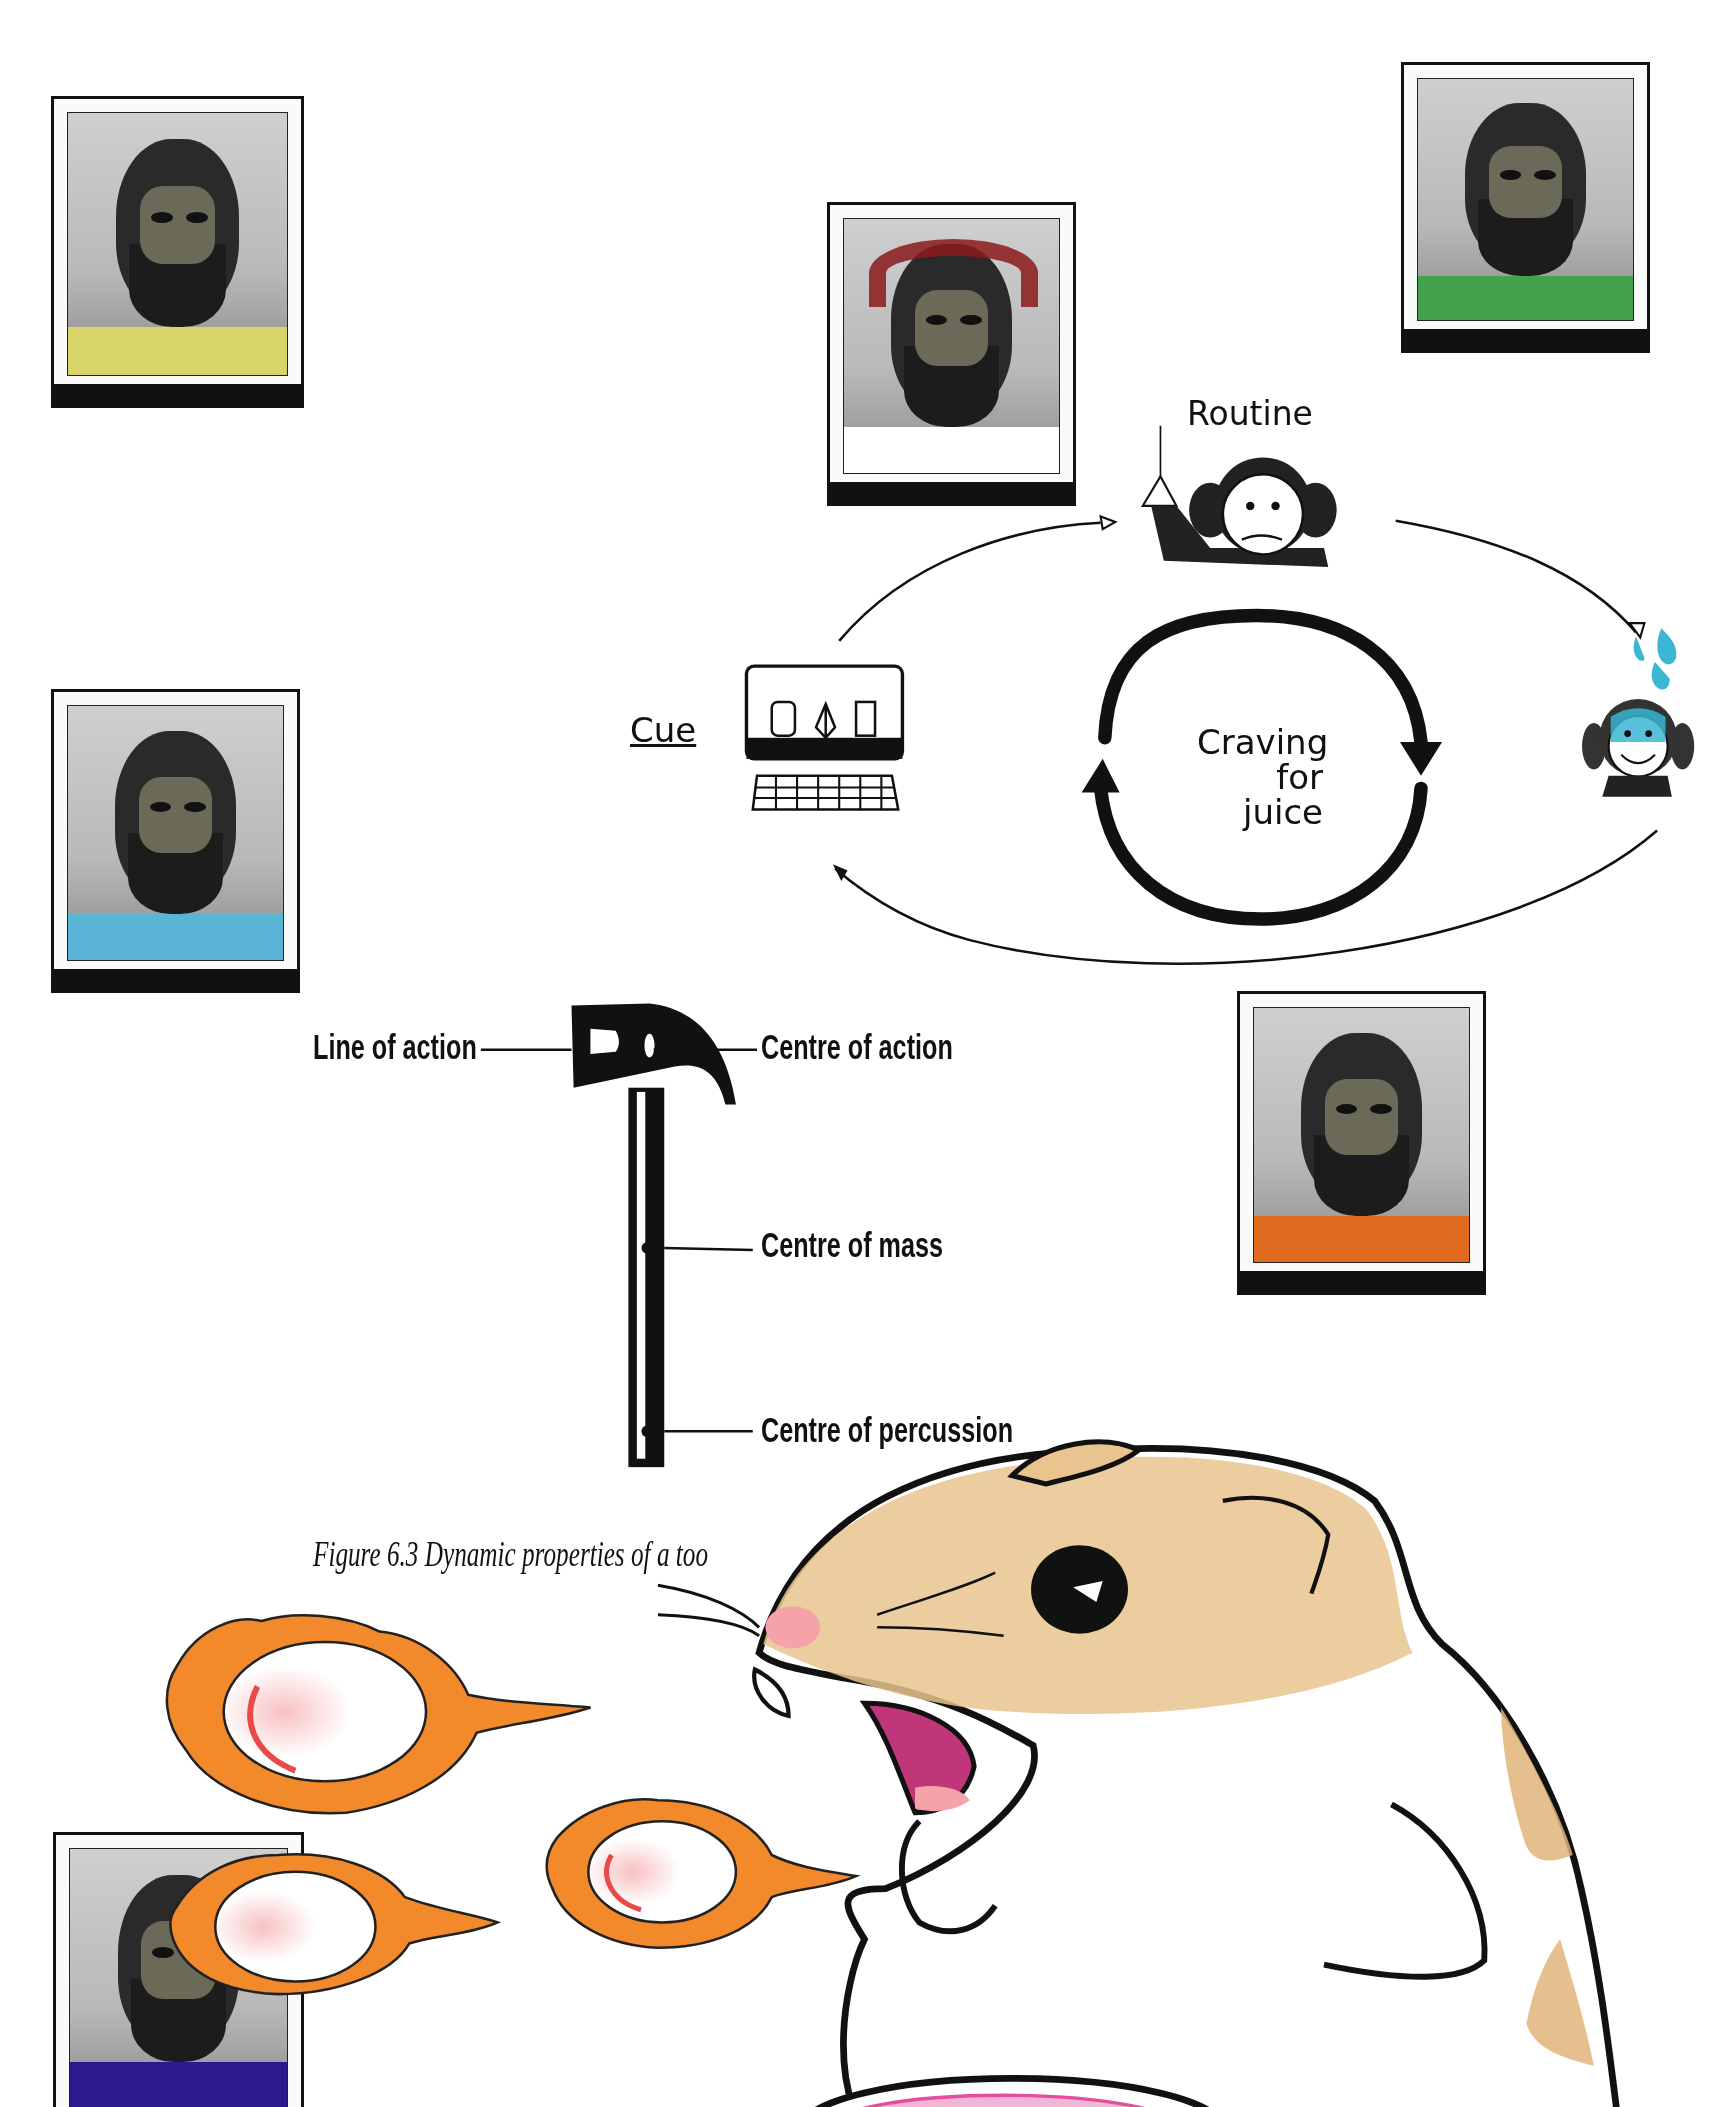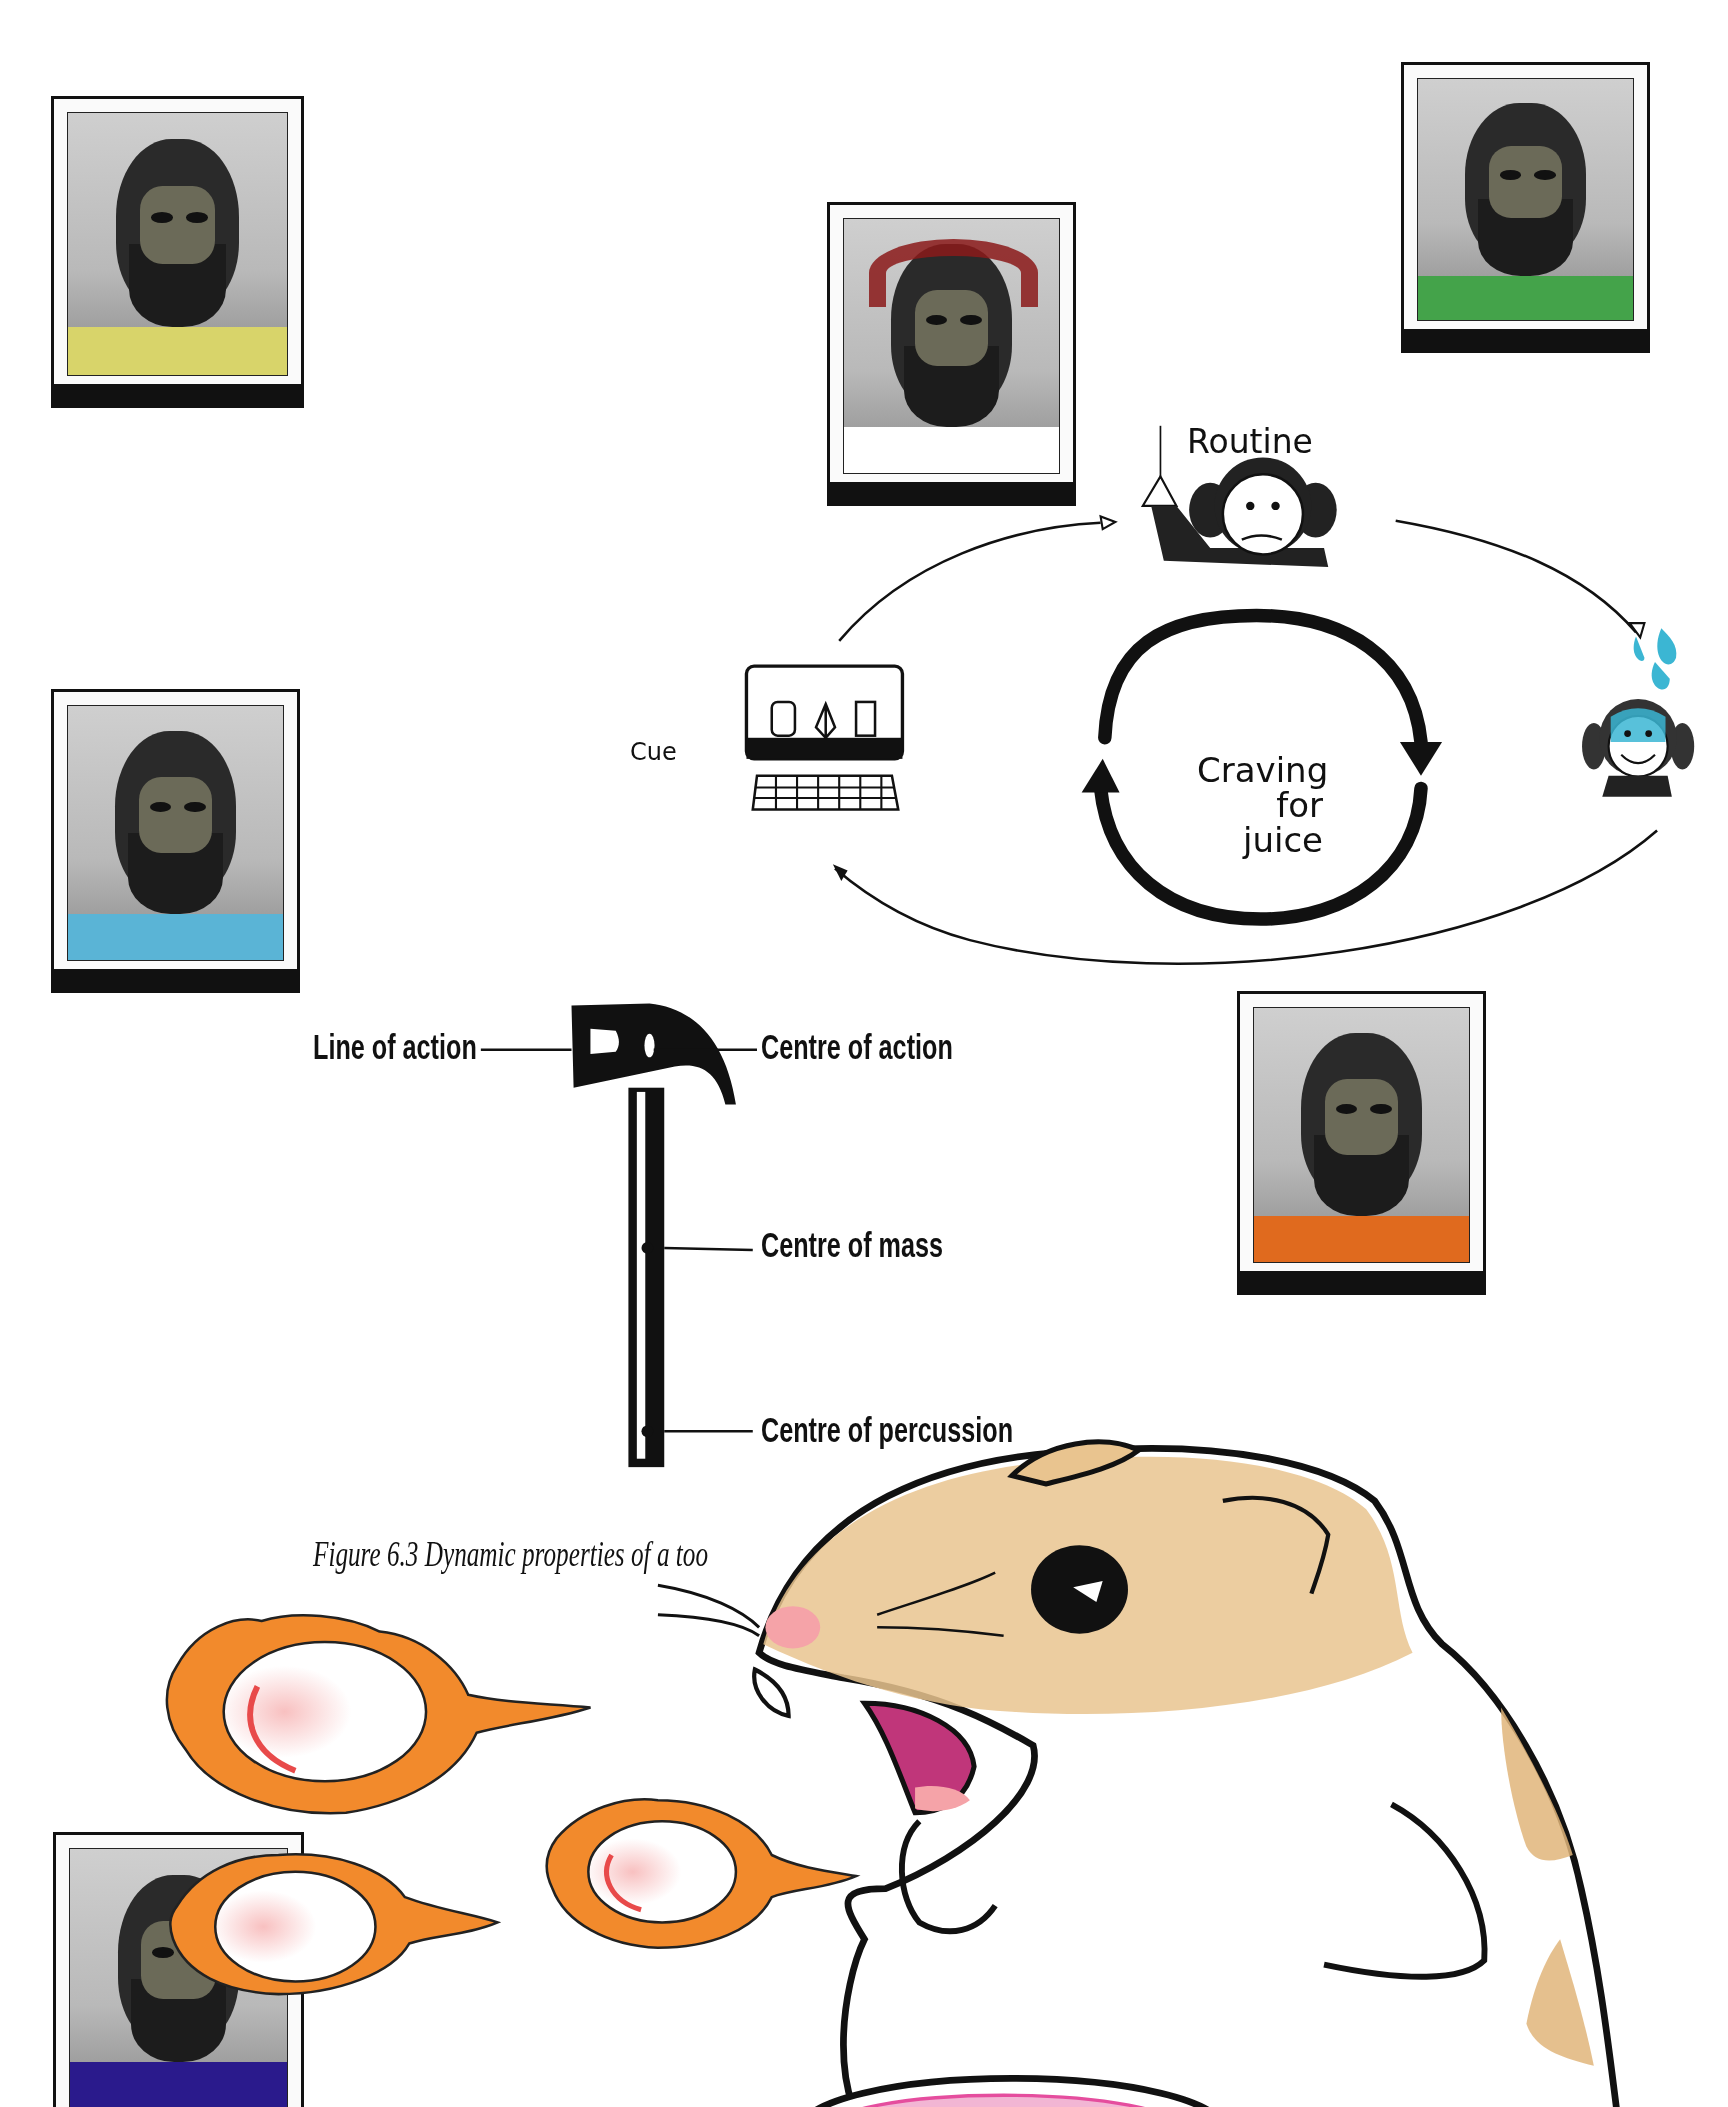--- a/index.html
+++ b/index.html
@@ -12,21 +12,21 @@
      background:linear-gradient(180deg,#cfcfcf 0%,#b9b9b9 60%,#8a8a8a 100%); overflow:hidden; }
   .portrait .base { position:absolute; left:0; right:0; bottom:0; height:21px; background:#111; }
   .portrait .head { position:absolute; left:22%; width:56%; top:10%; height:66%; border-radius:45% 45% 40% 40%; background:#2a2a2a; }
   .portrait .face { position:absolute; left:33%; width:34%; top:28%; height:30%; border-radius:30%; background:#6b6a58; }
   .portrait .beard { position:absolute; left:28%; width:44%; top:50%; height:32%; border-radius:0 0 45% 45%; background:#1c1c1c; }
   .portrait .shirt { position:absolute; left:0; right:0; bottom:0; height:18%; }
   .portrait .eye { position:absolute; width:10%; height:4%; top:38%; background:#111; border-radius:50%; }
   .portrait .eye.l { left:38%; } .portrait .eye.r { left:54%; }
 
   
-  .hand { font-family:"DejaVu Sans", sans-serif; color:#111;margin-top:28px; }
+  .hand { font-family:"DejaVu Sans", sans-serif; color:#111; }
   .cond { font-family:"Liberation Sans Narrow","Liberation Sans", sans-serif; color:#111; transform:scaleX(0.72); transform-origin:left center; font-weight:bold; }
 </style>
 </head>
 <body>
 
 <div id="portraits">
     <div class="portrait" style="left: 51px; top: 96px; width: 253px; height: 312px;">
       <div class="inner">
         <div class="shirt" style="background:#d8d46a"></div>
         <div class="head"></div>
@@ -140,21 +140,21 @@
     <circle cx="3885" cy="1750" r="92" fill="#333"></circle>
     <ellipse cx="3885" cy="1770" rx="70" ry="72" fill="#fff" stroke="#111" stroke-width="5"></ellipse>
     <path d="M3820 1700 Q3885 1660 3950 1700 L3950 1760 L3820 1760 Z" fill="#3bb6d3" opacity="0.85"></path>
     <circle cx="3860" cy="1740" r="8" fill="#111"></circle>
     <circle cx="3910" cy="1740" r="8" fill="#111"></circle>
     <path d="M3845 1790 Q3885 1830 3925 1790" fill="none" stroke="#111" stroke-width="5"></path>
     <path d="M3815 1840 L3955 1840 L3965 1890 L3800 1890 Z" fill="#222"></path>
   </g>
 </svg>
 
-<div class="abs hand" style="left:630px;top:710px;font-size:24px;">Cue</div>
+<div class="abs hand" style="left:630px;top:710px;font-size:34px;text-decoration:underline;">Cue</div>
 <div class="abs hand" style="left:1187px;top:394px;font-size:33px;">Routine</div>
 <div class="abs hand" style="left:1197px;top:725px;font-size:34px;width:126px;text-align:right;line-height:35px;">
   <div>Craving</div>
   <div>for juice</div>
 </div>
 
 <svg class="abs" style="left:0;top:0" width="1729" height="2312" viewBox="0 0 4100 5484">
   <g>
     <path d="M1355 2385 L1540 2380 C1640 2390 1720 2460 1745 2620 L1720 2620 C1700 2540 1660 2520 1600 2530 L1360 2580 Z" fill="#111"></path>
     <path d="M1400 2440 L1460 2445 C1470 2465 1470 2480 1460 2495 L1400 2500 Z" fill="#fff"></path>

